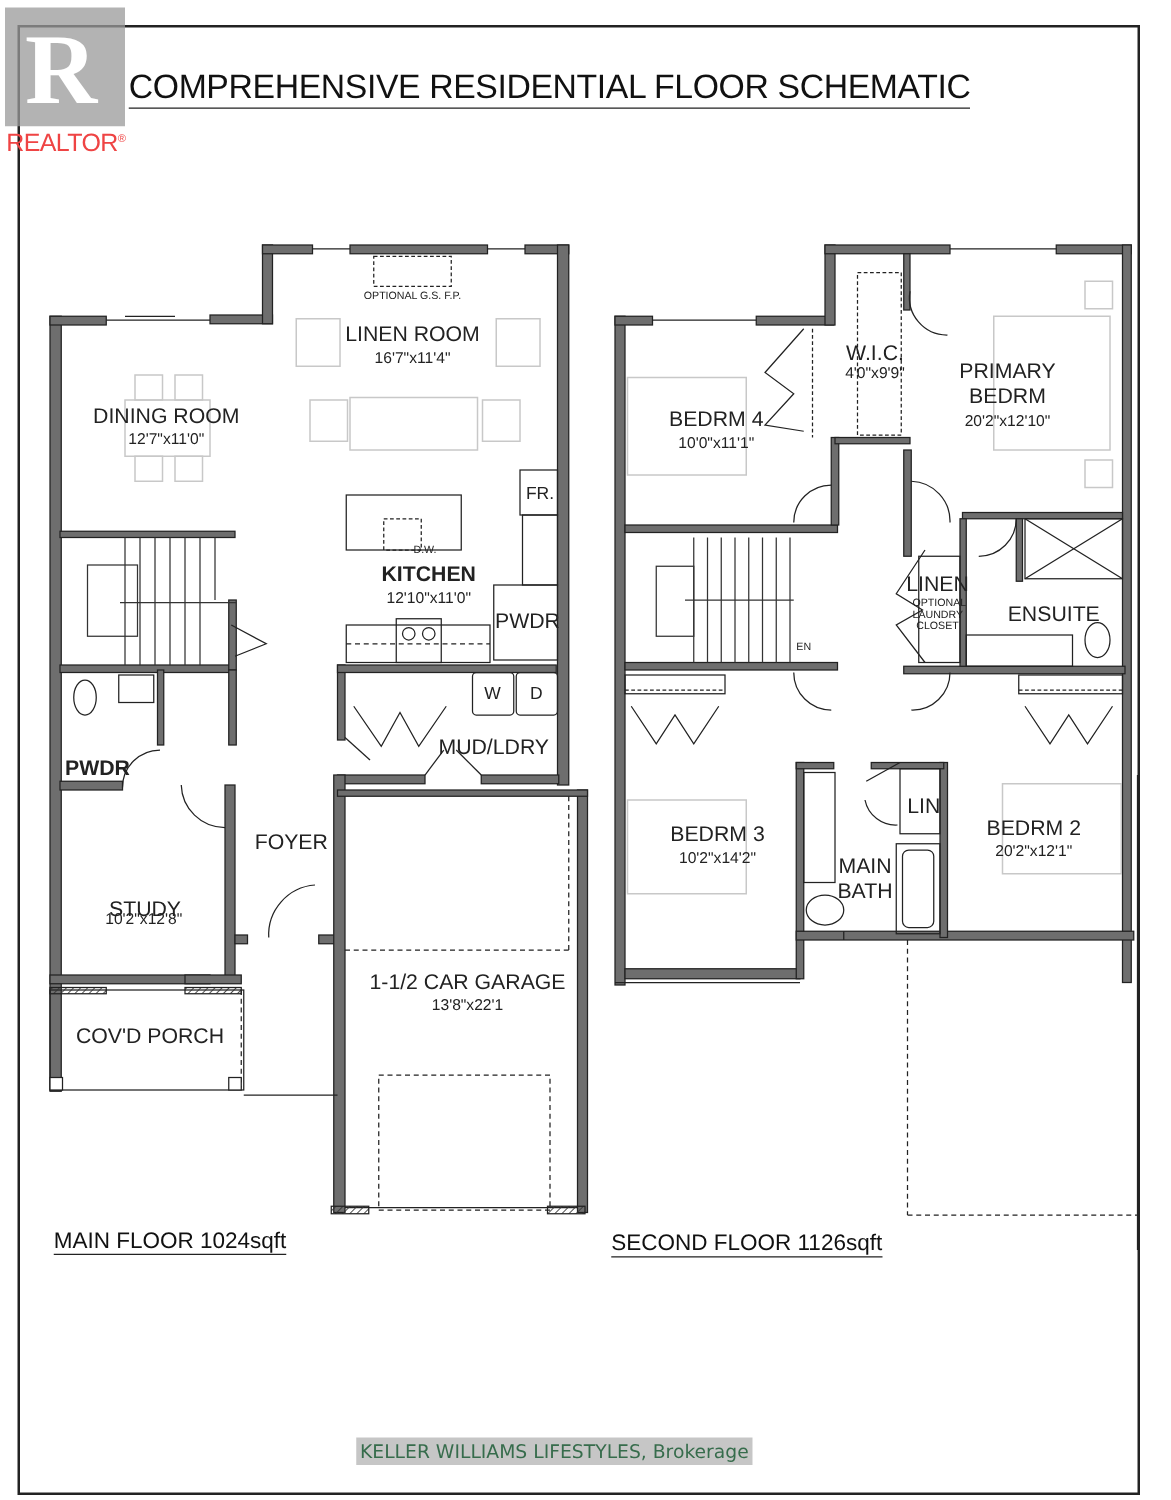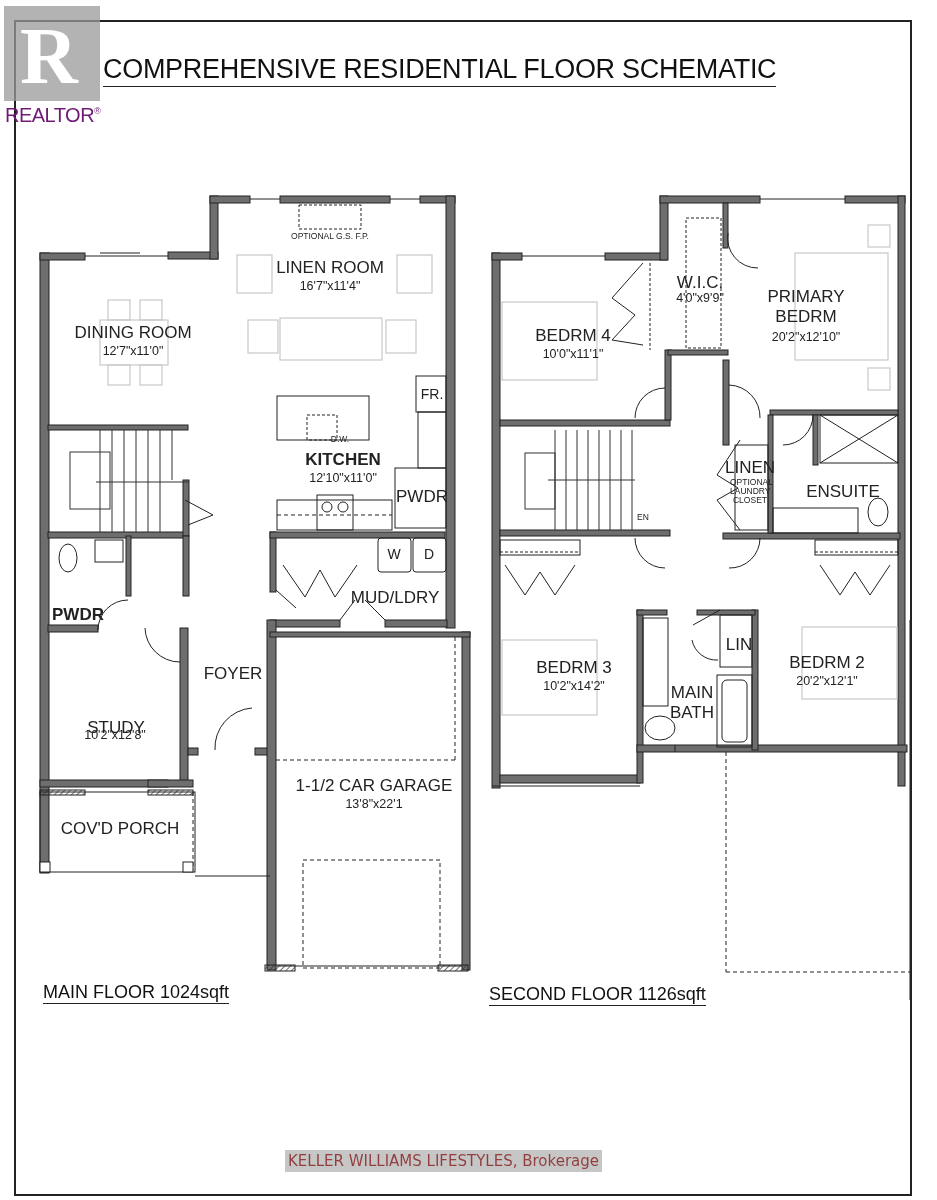--- a/index.html
+++ b/index.html
@@ -1,29 +1,29 @@
 <!DOCTYPE html>
 <html><head>
 <meta charset="utf-8">
 <style>
   html, body { margin:0; padding:0; background:#ffffff; }
   body { width:937px; height:1200px; position:relative; overflow:hidden; font-family:"Liberation Sans", sans-serif; color:#1a1a1a; }
   .frame { position:absolute; left:14px; top:20px; width:898px; height:1176px; border:2px solid #222; border-top:2px solid #222; box-sizing:border-box; }
   .title { position:absolute; left:103px; top:52px; font-size:27px; letter-spacing:-0.3px; color:#111; white-space:nowrap; border-bottom:1.5px solid #222; line-height:34px; }
   .realtor { position:absolute; left:4px; top:6px; width:96px; height:95px; background:#9a9a9a; opacity:.75; }
   .realtor .r { position:absolute; left:16px; top:10px; font-size:80px; font-weight:bold; color:#fff; line-height:80px; font-family:"Liberation Serif", serif; }
-  .realtor-text { position:absolute; left:5px; top:104px; font-size:20px; color:#701a75; letter-spacing:-0.5px; }
+  .realtor-text { position:absolute; left:5px; top:104px; font-size:20px; color:#ef4444; letter-spacing:-0.5px; }
   .realtor-text sup { font-size:9px; }
   svg.plan { position:absolute; left:0; top:0; }
   .lbl { position:absolute; white-space:nowrap; text-align:center; transform:translateX(-50%); color:#222; }
   .rname { font-size:17px; line-height:19px; }
   .rdim { font-size:12.5px; line-height:14px; }
   .small { font-size:8.5px; line-height:9px; }
   .floor-lbl { position:absolute; font-size:18px; color:#111; border-bottom:1.5px solid #222; line-height:22px; white-space:nowrap; }
-  .watermark { position:absolute; left:285px; top:1150px; font-family:"DejaVu Sans", sans-serif; font-size:15px; color:#7f1d1d; background:#bdbdbd; padding:2px 3px; opacity:.85; white-space:nowrap; }
+  .watermark { position:absolute; left:285px; top:1150px; font-family:"DejaVu Sans", sans-serif; font-size:15px; color:#14532d; background:#bdbdbd; padding:2px 3px; opacity:.85; white-space:nowrap; }
 </style>
 </head>
 <body>
 
 <div class="frame"></div>
 
 <div class="realtor">
   <span class="r">R</span>
 </div>
 <div class="realtor-text"><span>REALTOR</span><sup>®</sup></div>

